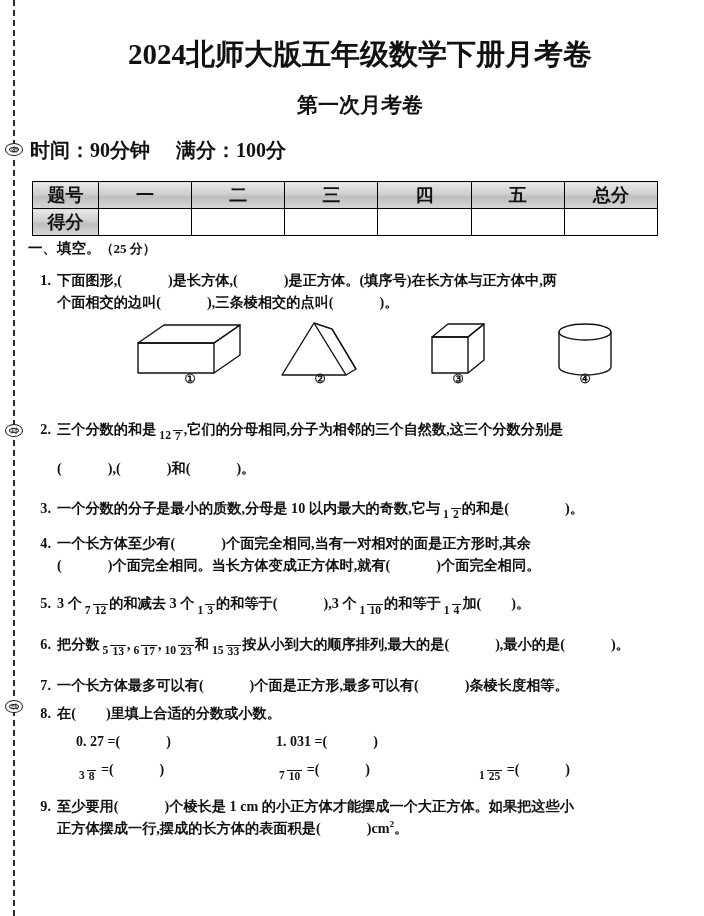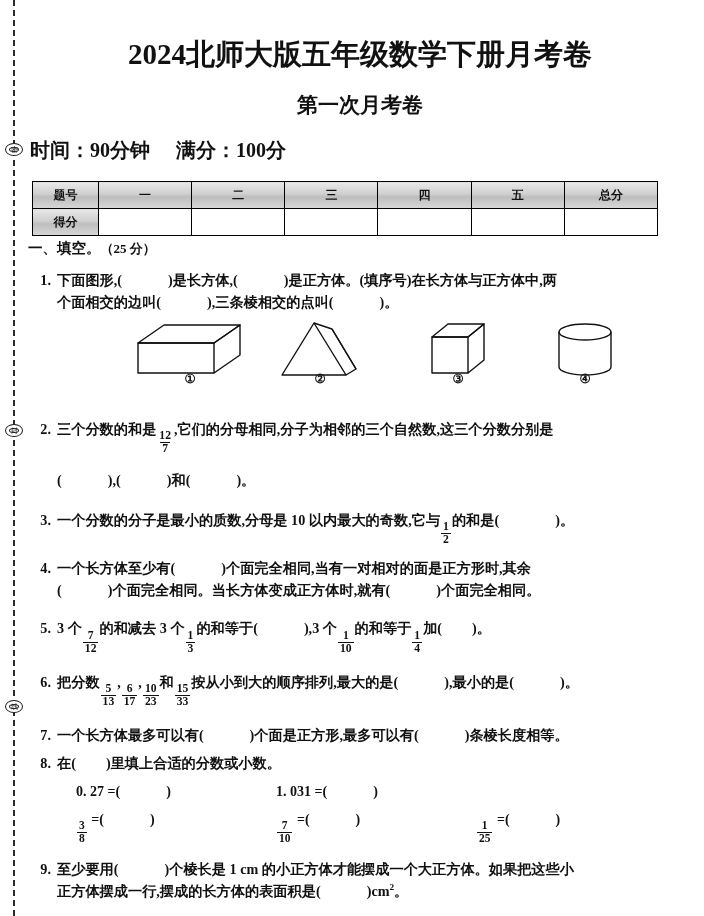--- a/index.html
+++ b/index.html
@@ -80,21 +80,21 @@
     border-collapse: collapse;
     margin-top: 17px;
     margin-left: 2px;
     width: 626px;
     table-layout: fixed;
   }
   table.score td {
     border: 1px solid #000;
     height: 27px;
     text-align: center;
-    font-size: 12px;
+    font-size: 18px;
     font-weight: 700;
     font-family: "Liberation Serif", "DejaVu Serif", serif;
     padding: 0;
   }
   table.score td.hdr {
     background: linear-gradient(to bottom, #e8e8e8 0%, #cfcfcf 45%, #bdbdbd 55%, #d8d8d8 100%);
   }
   table.score td.lbl {
     background: linear-gradient(to bottom, #e8e8e8 0%, #cfcfcf 45%, #bdbdbd 55%, #d8d8d8 100%);
     width: 66px;
@@ -126,21 +126,20 @@
     font-family: "Liberation Serif", "DejaVu Serif", serif;
   }
   .q .body { flex: 1 1 auto; }
   .bk { display:inline-block; width: 46px; }
   .bk-s { display:inline-block; width: 30px; }
   .bk-l { display:inline-block; width: 56px; }
 
   
   .frac {
     display: inline-flex;
-    flex-direction: column;
     align-items: center;
     vertical-align: -0.45em;
     font-size: 0.82em;
     line-height: 1.03;
     margin: 0 1px;
     font-weight: 700;
   }
   .frac .n { padding: 0 2px; }
   .frac .d { padding: 0 2px; border-top: 1.2px solid #111; }
 

